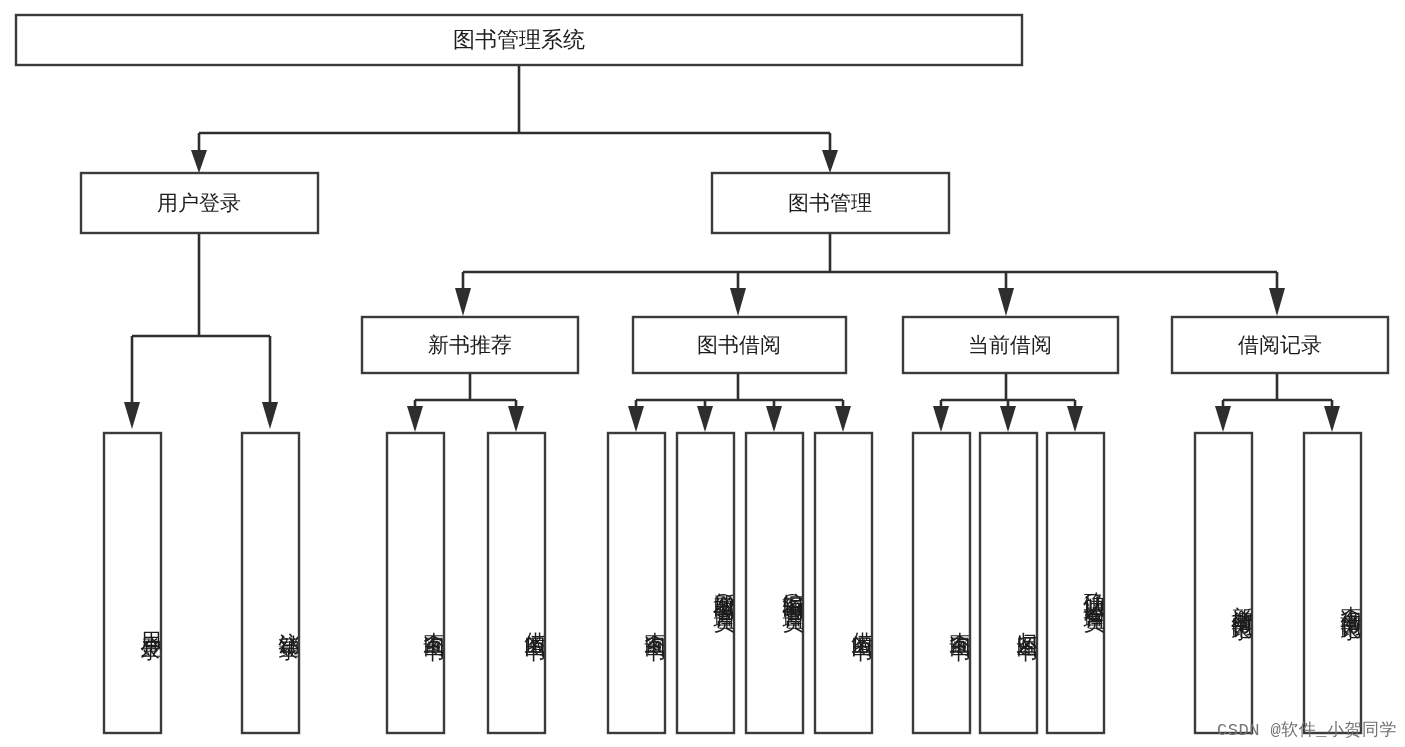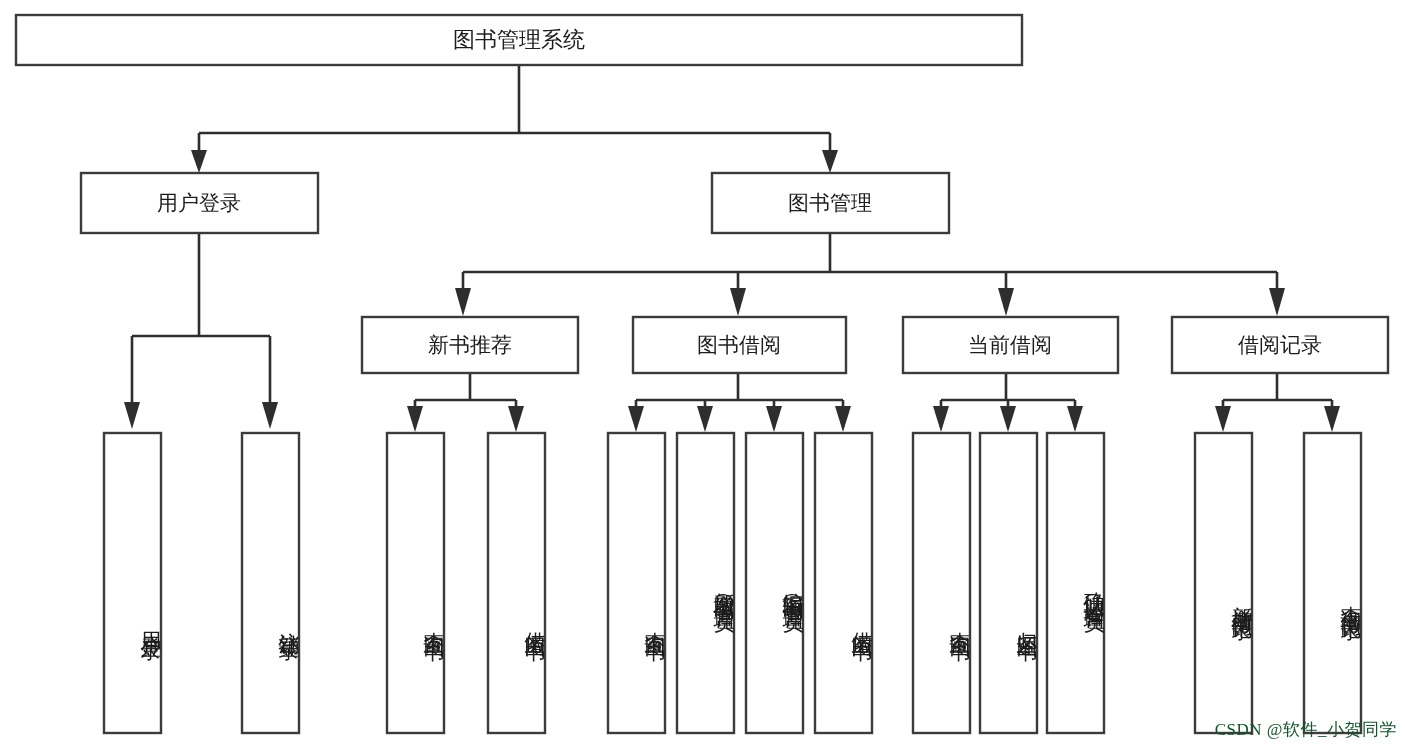--- a/index.html
+++ b/index.html
@@ -64,23 +64,23 @@
     font-size: 21px;
     color: #1c1c1c;
     line-height: 1;
     white-space: nowrap;
     pointer-events: none;
   }
   .watermark {
     position: absolute;
     right: 8px;
     bottom: 6px;
-    font-family: Liberation Serif, serif;
+    font-family: Liberation Mono, monospace;
     font-size: 17px;
-    color: #14532d;
+    color: #737373;
     letter-spacing: 0.5px;
     user-select: none;
   }
 </style>
 </head>
 <body>
 
 <div id="diagram-root">
 
   <svg id="diagram-svg" viewBox="0 0 1405 747">

